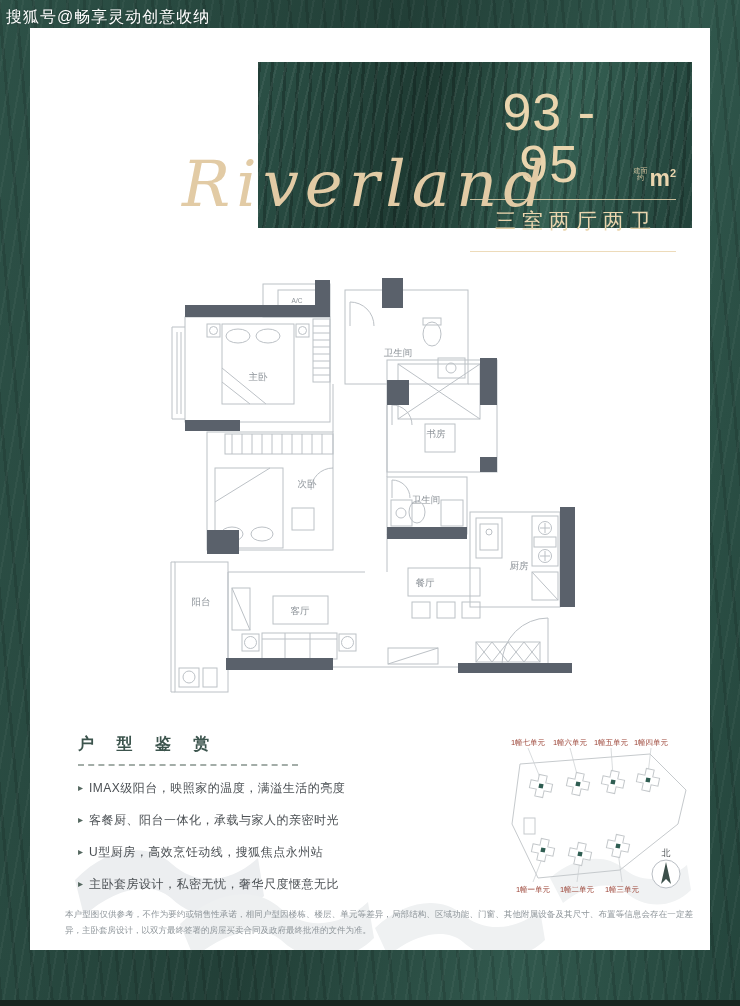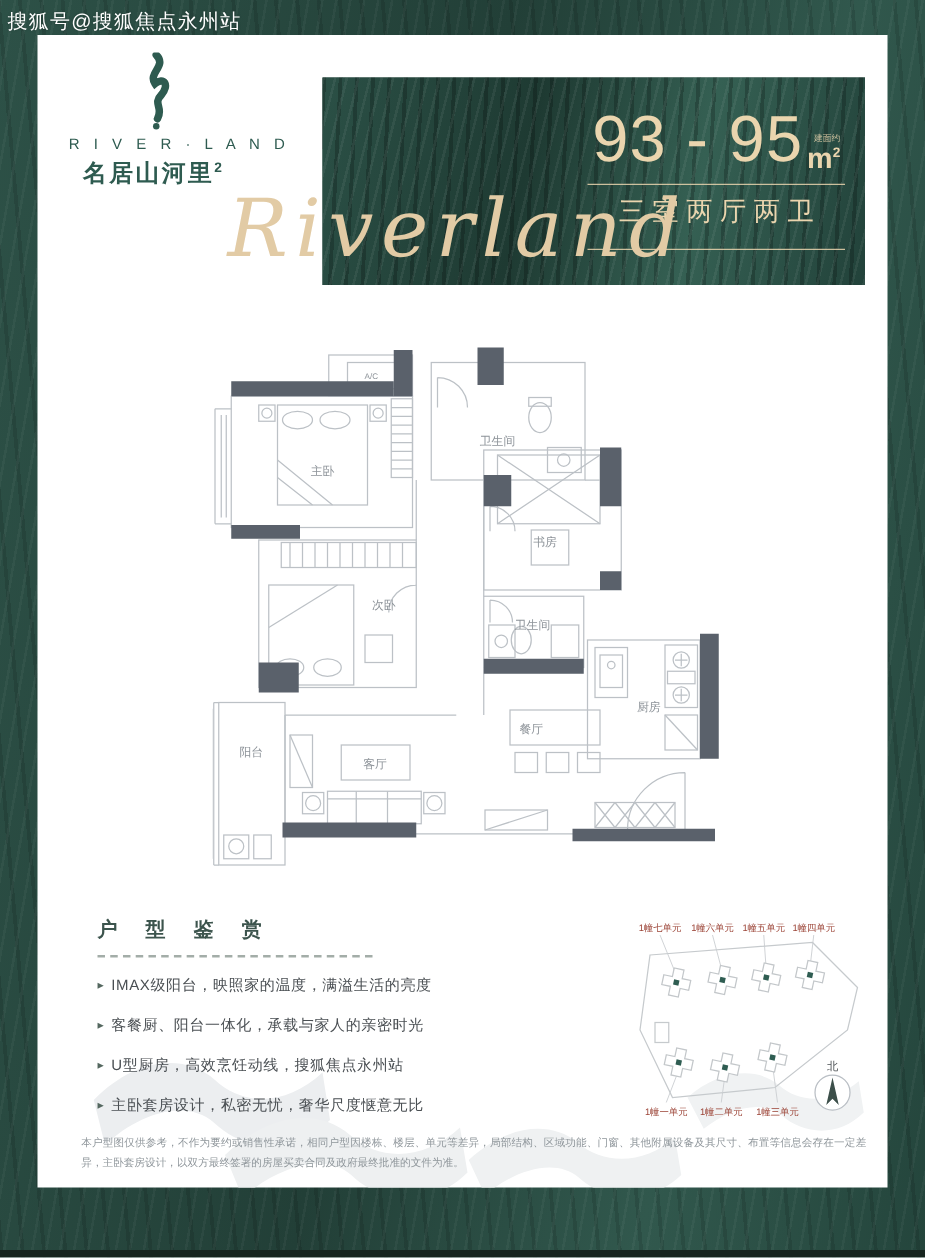--- a/index.html
+++ b/index.html
@@ -23,21 +23,21 @@
   
   .panel{position:absolute;left:258px;top:62px;width:434px;height:166px;z-index:2;
     background-color:#28463d;
     background-image:
       repeating-linear-gradient(104deg, rgba(255,255,255,0.06) 0 2px, rgba(0,0,0,0) 2px 9px),
       repeating-linear-gradient(93deg, rgba(0,0,0,0.22) 0 3px, rgba(0,0,0,0) 3px 13px),
       linear-gradient(102deg,#2b5046,#1e3a32 38%,#356053 68%,#22423a);}
   .panel-inner{position:absolute;right:16px;top:24px;width:206px;text-align:center;color:#ead5ae;}
   .area-row{display:flex;justify-content:center;align-items:flex-end;}
   .area-big{font-size:52px;line-height:1;font-weight:400;letter-spacing:1px;}
-  .unit{display:flex;flex-direction:column;align-items:flex-end;margin-left:3px;line-height:1;}
+  .unit{display:flex;flex-direction:row;align-items:flex-start;margin-left:3px;line-height:1;}
   .unit .note{font-size:7px;letter-spacing:0;opacity:.85;}
   .unit .m{font-size:23px;font-weight:bold;}
   .unit .m sup{font-size:11px;}
   .rule{border:none;border-top:1px solid rgba(234,213,174,.85);margin:9px 0 0 0;}
   .layout-cn{font-size:21px;letter-spacing:6px;padding:7px 0 7px 6px;white-space:nowrap;}
   .script{position:absolute;left:182px;top:146px;width:515px;z-index:3;text-align:left;
     font-family:"DejaVu Serif",serif;font-style:italic;font-size:64px;line-height:1.2;
     color:#e2cba5;letter-spacing:6px;pointer-events:none;}
   
   .plan{position:absolute;left:170px;top:272px;z-index:3;}
@@ -62,30 +62,22 @@
   <div class="page-bg"></div>
 
   <svg class="waves" width="680" height="112" viewBox="0 0 680 112">
     <path d="M45 45 C75 10 115 5 140 28 C165 50 200 48 225 22 L232 60 C205 88 165 85 140 62 C118 42 80 55 52 80 Z" fill="#ecef F0" opacity="0"></path>
     <path d="M45 42 C78 8 118 4 142 26 C166 48 200 46 228 20 L234 58 C206 86 166 84 141 60 C119 41 82 52 54 78 Z" fill="#eceef0"></path>
     <path d="M150 86 C185 52 225 48 250 70 C274 92 310 90 338 64 L344 100 C316 128 276 126 251 102 C229 83 192 96 164 120 Z" fill="#eef0f1"></path>
     <path d="M345 90 C375 62 410 58 432 76 C454 95 486 93 510 72 L515 102 C490 126 455 124 433 104 C414 88 382 98 358 118 Z" fill="#eff1f2"></path>
     <path d="M520 40 C545 18 575 15 593 30 C611 46 637 44 657 27 L661 52 C641 72 613 70 595 54 C579 41 553 49 533 65 Z" fill="#f0f2f3"></path>
   </svg>
 
-  <div class="watermark">搜狐号@搜狐焦点永州站</div>
-
-  <div class="logo">
-    <svg class="icon" width="44" height="62" viewBox="0 0 44 62">
-      <path d="M24 2 C33 11 17 16 23 25 C30 19 35 26 28 34 C21 41 30 44 25 53" fill="none" stroke="#2e5b50" stroke-width="6" stroke-linecap="round"></path>
-      <circle cx="24" cy="59" r="2.6" fill="#2e5b50"></circle>
-    </svg>
-    <div class="en">R I V E R · L A N D</div>
-    <div class="cn"><span>名居山河里</span><sup>2</sup></div>
-  </div>
+  <div class="watermark">搜狐号@畅享灵动创意收纳</div>
+
 
   <div class="panel">
     <div class="panel-inner">
       <div class="area-row">
         <span class="area-big">93 - 95</span>
         <span class="unit">
           <span class="note">建面约</span>
           <span class="m"><span>m</span><sup>2</sup></span>
         </span>
       </div>

